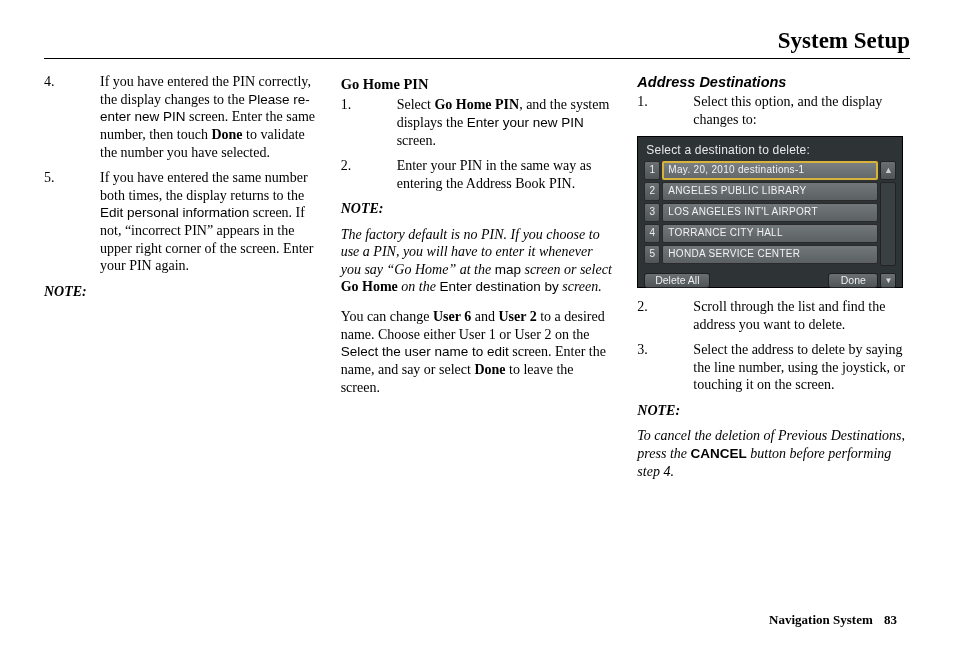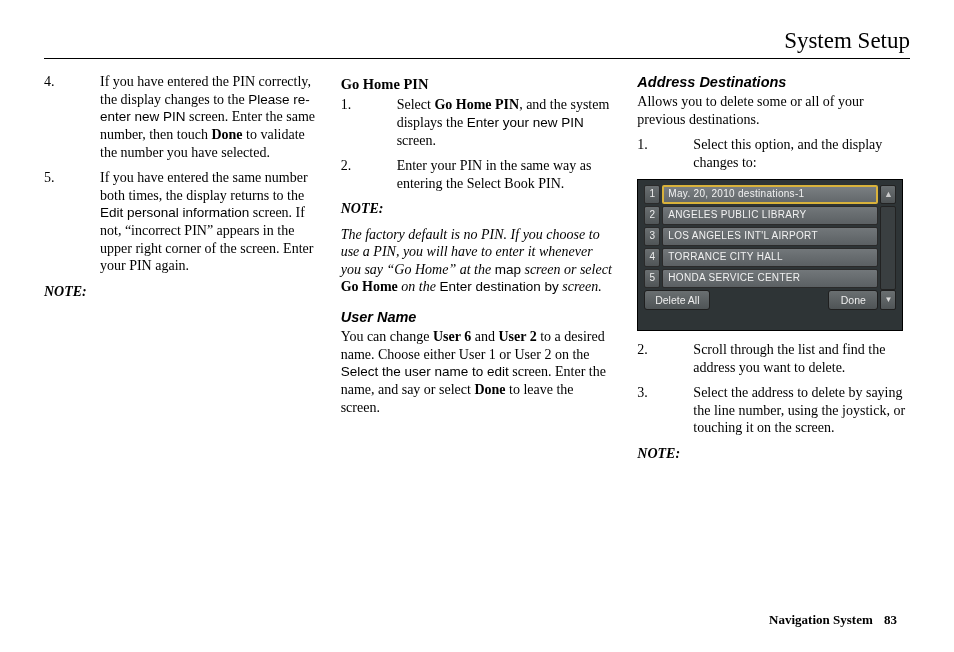--- a/index.html
+++ b/index.html
@@ -9,21 +9,21 @@
     background: #fff;
     font-family: "Times New Roman", Times, serif;
     font-size: 14px;
     color: #000;
     position: relative;
     padding: 28px 44px 28px 44px;
   }
   .page-title {
     text-align: right;
     font-size: 23px;
-    font-weight: normal;
+    font-weight: bold;
     margin-bottom: 4px;
     font-family: "Times New Roman", Times, serif;
   }
   .hr {
     border: none;
     border-top: 1.5px solid #000;
     margin-bottom: 14px;
   }
   .columns {
     display: flex;
@@ -94,21 +94,21 @@
   }
   .dest-item.hl {
     border: 2px solid #d9b23b;
     background: linear-gradient(#7a7f82, #63686b);
     padding-left: 4px;
   }
   .device-footer {
     display: flex;
     align-items: stretch;
     height: 20px;
-    margin-top: 0;
+    margin-top: 7px;
     gap: 2px;
   }
   .dev-btn {
     background: linear-gradient(#6a6f71, #4f5456);
     border: 1px solid #1f1f1f;
     border-radius: 3px;
     font-size: 10.5px;
     display:flex; align-items:center; justify-content:center;
     padding: 0 8px;
     color: #eee;
@@ -183,41 +183,40 @@
 
   <div class="col">
     <div class="sub-h">Go Home PIN</div>
     <ol>
       <li>
         <span class="num">1.</span>
         <span class="txt">Select <span class="bold">Go Home PIN</span>, and the system displays the <span class="sans">Enter your new PIN</span> screen.</span>
       </li>
       <li>
         <span class="num">2.</span>
-        <span class="txt">Enter your PIN in the same way as entering the Select Book PIN.</span>
+        <span class="txt">Enter your PIN in the same way as entering the Address Book PIN.</span>
       </li>
     </ol>
     <p class="note-label">NOTE:</p>
     <p style="margin-bottom:12px;"><span class="ital">The factory default is no PIN. If you choose to use a PIN, you will have to enter it whenever you say “Go Home” at the </span><span class="sans">map</span><span class="ital"> screen or select </span><span class="bold">Go Home</span><span class="ital"> on the </span><span class="sans">Enter destination by</span><span class="ital"> screen.</span></p>
 
-    <div class="sub-h-it">User Name</div>
     <p>You can change <span class="bold">User 6</span> and <span class="bold">User 2</span> to a desired name. Choose either User 1 or User 2 on the <span class="sans">Select the user name to edit</span> screen. Enter the name, and say or select <span class="bold">Done</span> to leave the screen.</p>
   </div>
 
   <div class="col">
     <div class="sub-h-it">Address Destinations</div>
-    <p>Allows you to delete some or all of your previous destinations.</p>
     <ol>
       <li>
         <span class="num">1.</span>
         <span class="txt">Select this option, and the display changes to:</span>
       </li>
     </ol>
 
     <div class="device-screen">
+      <div class="header">Select a destination to delete:</div>
       <div class="rows-wrap">
         <div class="rows-list">
             <div class="dest-row">
               <div class="dest-num">1</div>
               <div class="dest-item hl">May. 20, 2010 destinations-1</div>
             </div>
             <div class="dest-row">
               <div class="dest-num">2</div>
               <div class="dest-item">ANGELES PUBLIC LIBRARY</div>
             </div>
@@ -253,20 +252,21 @@
         <span class="num">2.</span>
         <span class="txt">Scroll through the list and find the address you want to delete.</span>
       </li>
       <li>
         <span class="num">3.</span>
         <span class="txt">Select the address to delete by saying the line number, using the joystick, or touching it on the screen.</span>
       </li>
     </ol>
 
     <p class="note-label">NOTE:</p>
+    <p><span class="ital">To cancel the deletion of Previous Destinations, press the </span><span class="sans bold">CANCEL</span><span class="ital"> button before performing step 4.</span></p>
   </div>
 
 </div>
 
 <div class="footer">
   <span class="label">Navigation System</span>
   <span class="pg">83</span>
 </div>
 
 </body></html>

